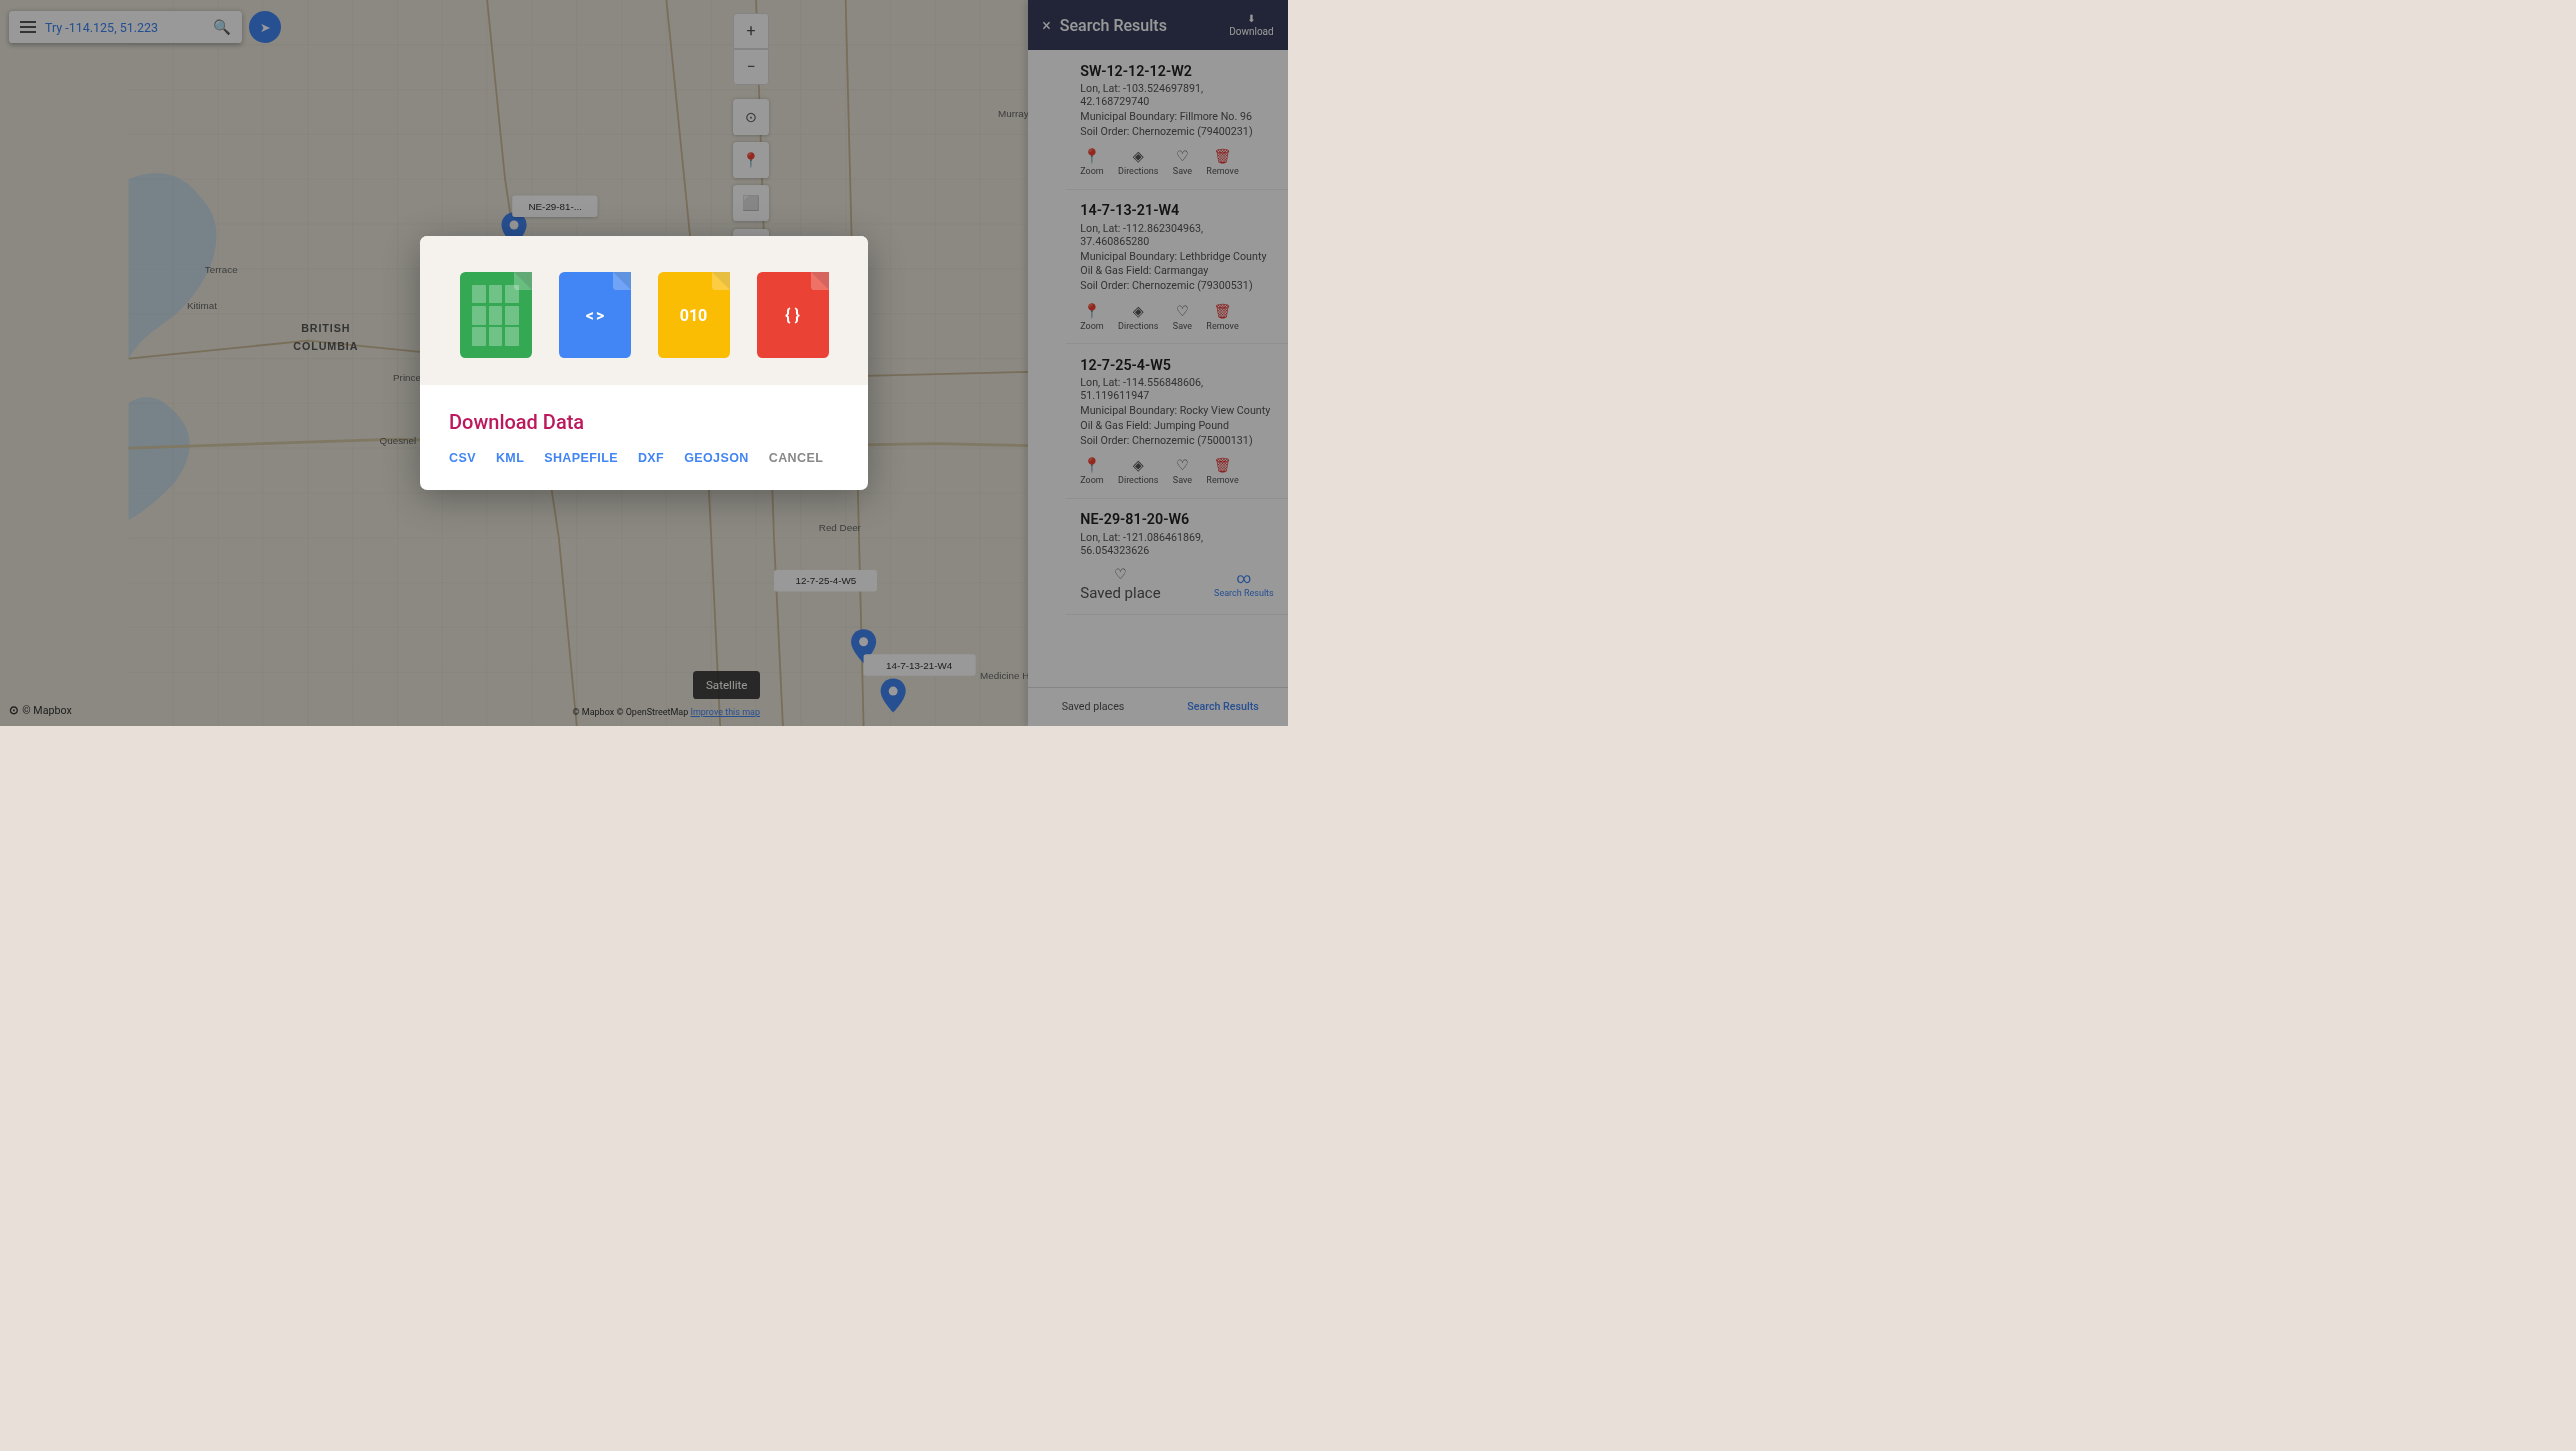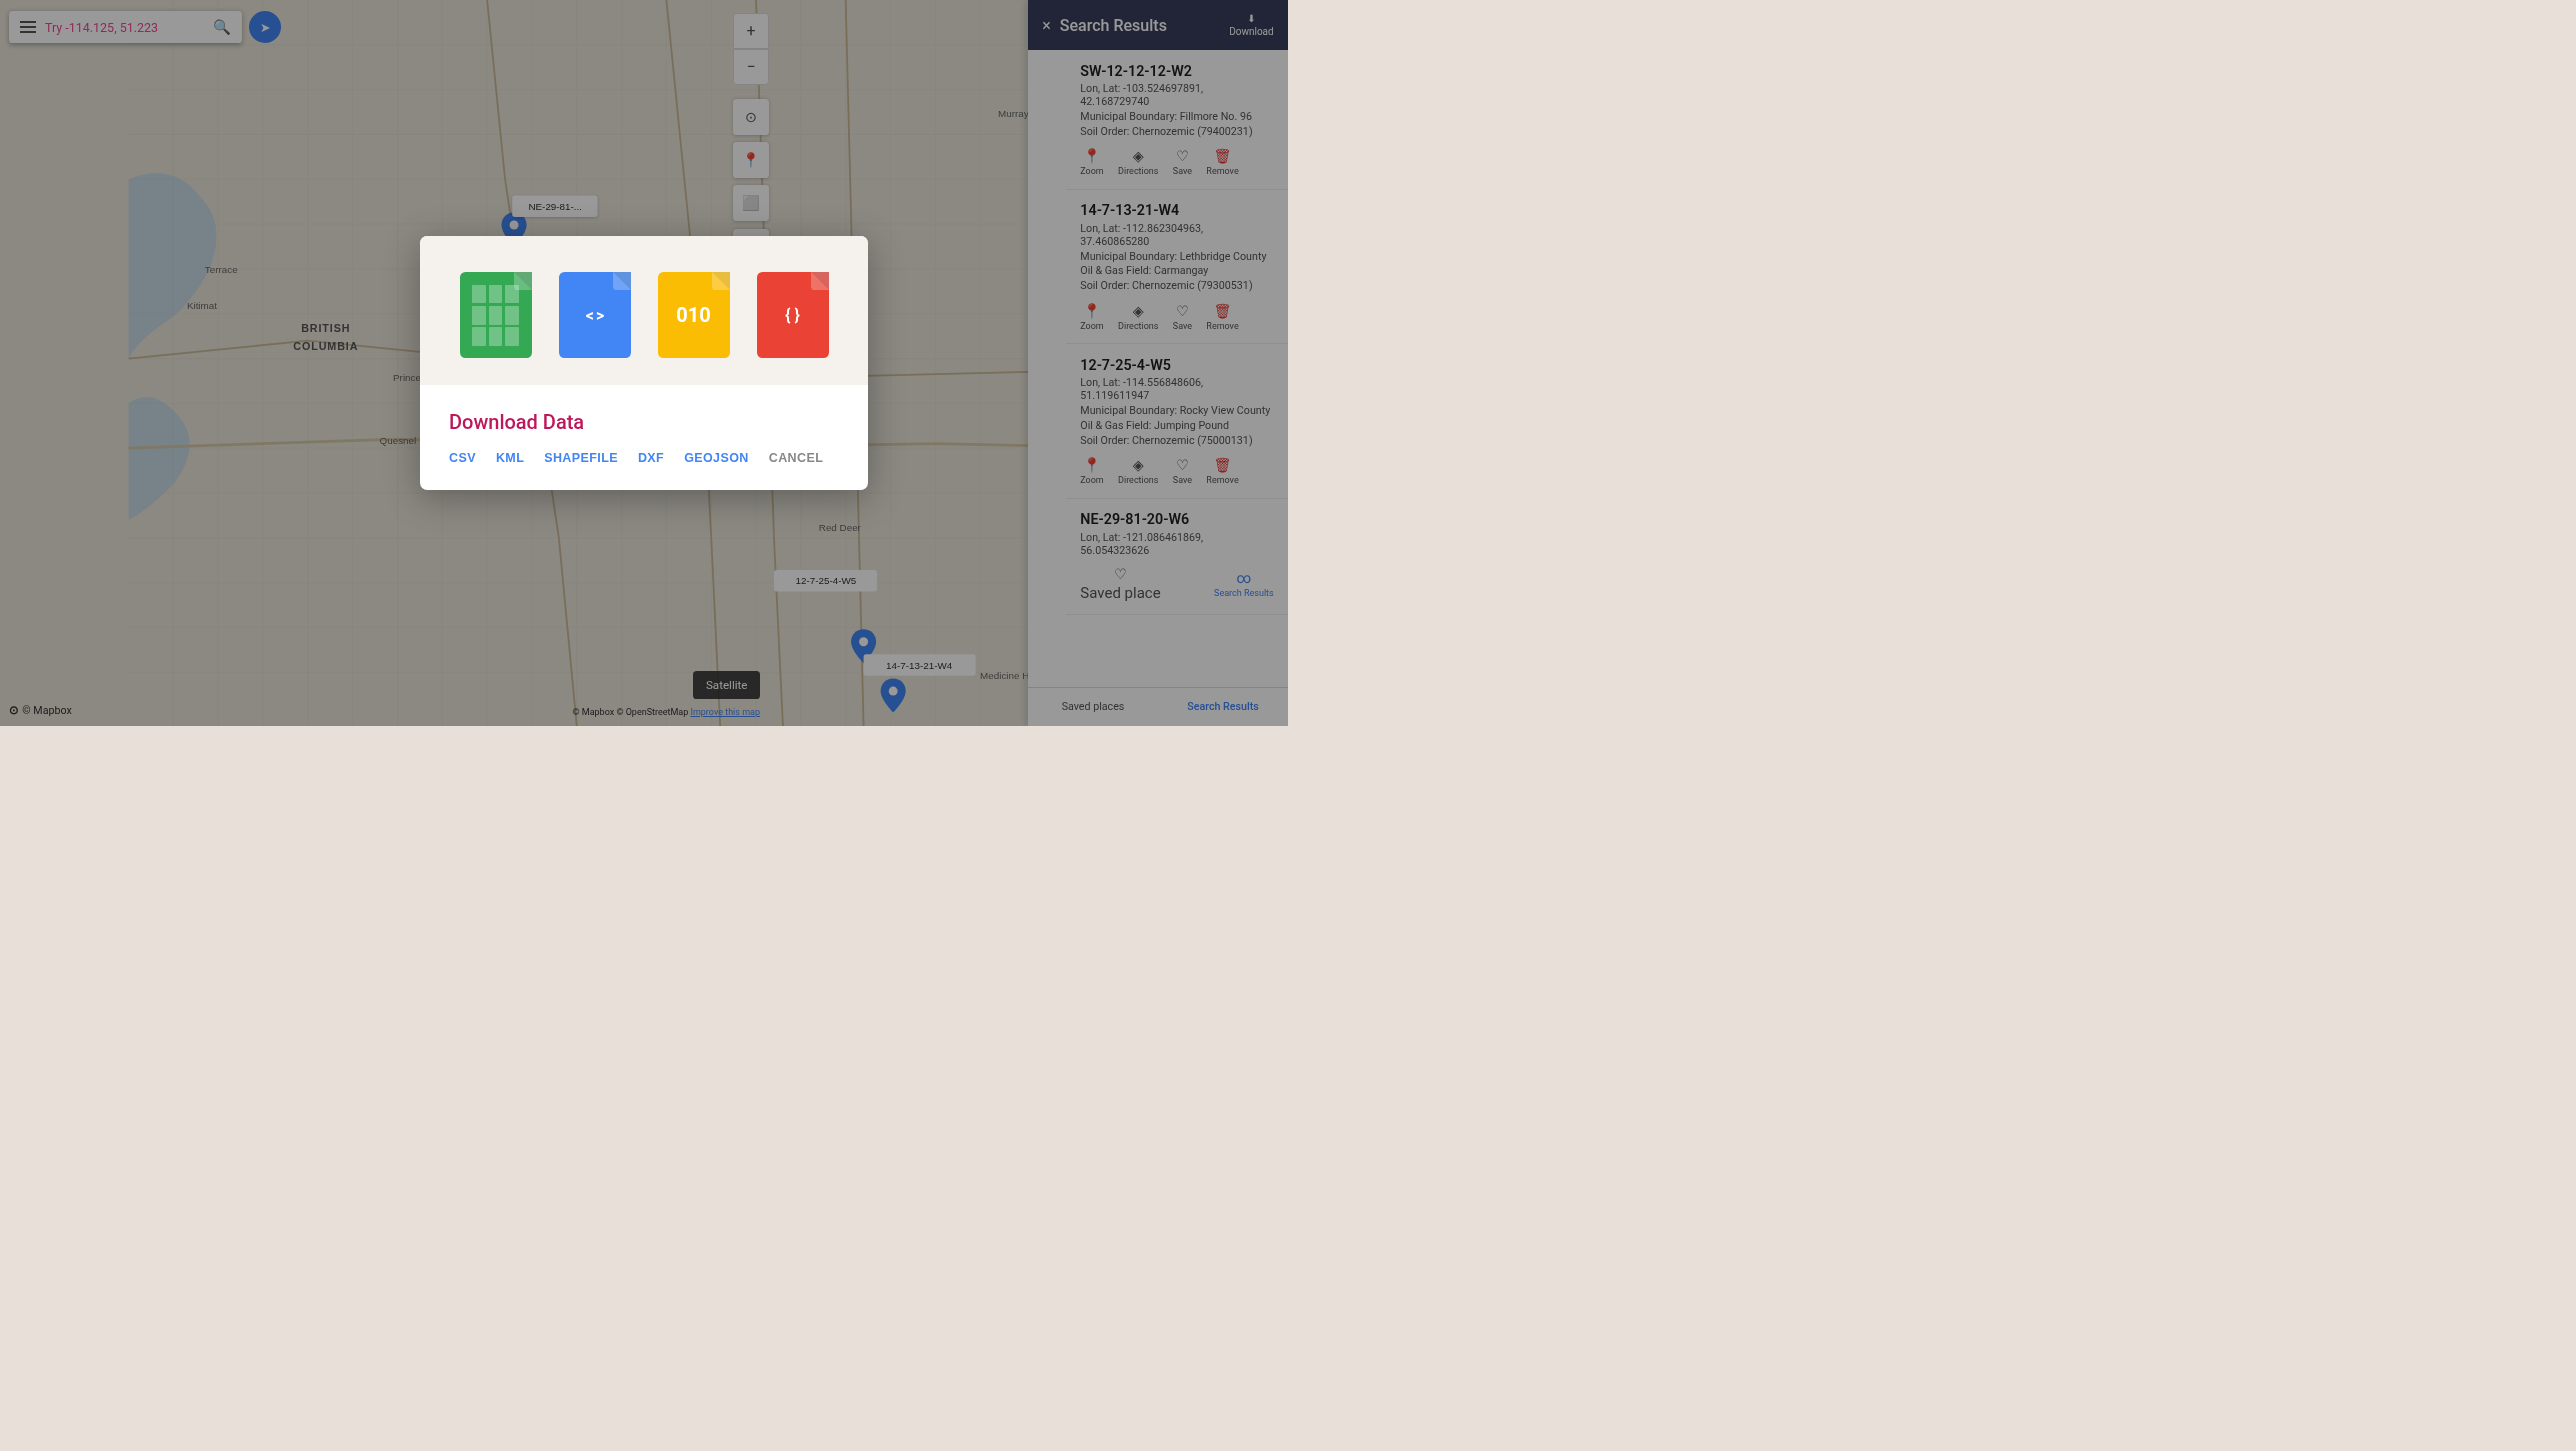--- a/index.html
+++ b/index.html
@@ -53,21 +53,21 @@
     .hamburger-icon span {
       width: 16px;
       height: 1.8px;
       background: #555;
       display: block;
     }
 
     .search-text {
       flex: 1;
       font-size: 12.5px;
-      color: #ec4899;
+      color: #3b82f6;
     }
 
     .search-icon-btn {
       color: #888;
       cursor: pointer;
       font-size: 14.3px;
     }
 
     .directions-btn {
       width: 32px;
@@ -721,21 +721,21 @@
         </div>
       </div>
 
       <div class="file-icon blue">
         <div class="file-icon-fold"></div>
         <div class="file-icon-content" style="font-size:16px; font-weight:700; letter-spacing:-0.9px;">&lt; &gt;</div>
       </div>
 
       <div class="file-icon yellow">
         <div class="file-icon-fold"></div>
-        <div class="file-icon-content" style="font-size:20px; font-weight:700;">010</div>
+        <div class="file-icon-content" style="font-size:16px; font-weight:700;">010</div>
       </div>
 
       <div class="file-icon red">
         <div class="file-icon-fold"></div>
         <div class="file-icon-content" style="font-size:16px; font-weight:700;">{ }</div>
       </div>
     </div>
 
     <div class="modal-body">
       <div class="modal-title">Download Data</div>

